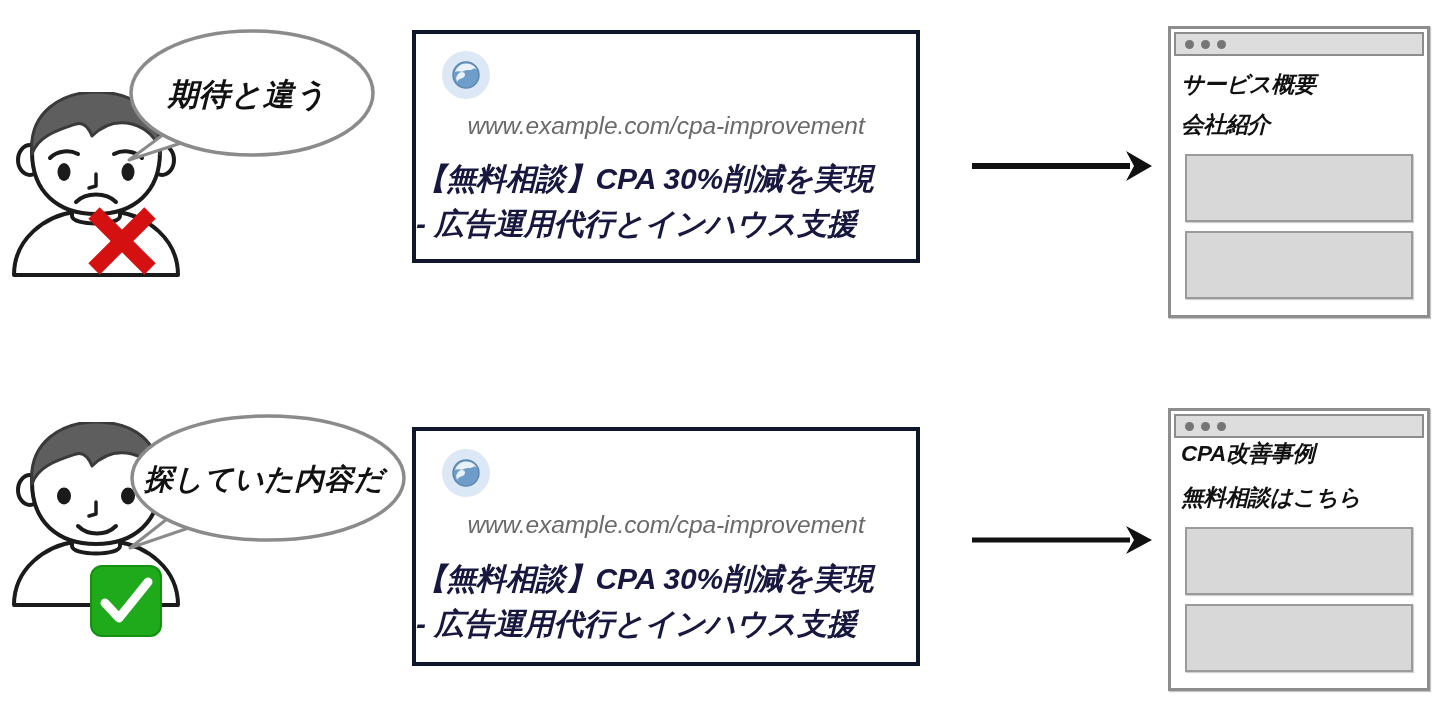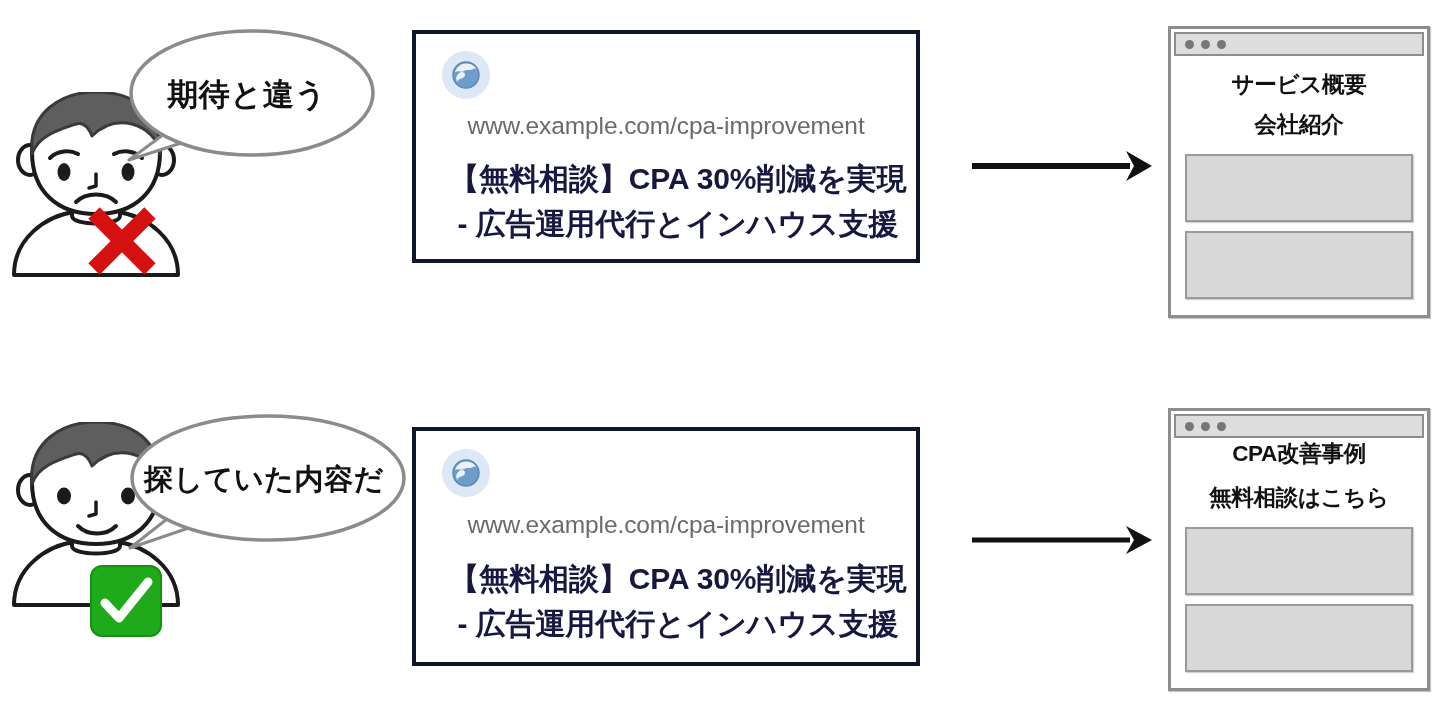--- a/index.html
+++ b/index.html
@@ -14,20 +14,21 @@
     overflow: hidden;
     font-family: "Liberation Sans", "DejaVu Sans", sans-serif;
     -webkit-font-smoothing: antialiased;
   }
 
   .stage {
     position: absolute;
     left: 0; top: 0;
     width: 1446px;
     height: 716px;
+    font-style: italic;
   }
 
   
   .row {
     position: absolute;
     left: 0;
     width: 1446px;
   }
   .row-negative { top: 0; height: 360px; }
   .row-positive { top: 390px; height: 326px; }
@@ -93,23 +94,22 @@
     left: 0;
     width: 100%;
     text-align: center;
     font-size: 24.5px;
     color: #6a6a6a;
     letter-spacing: -0.1px;
     white-space: nowrap;
   }
   .ad-headline {
     position: absolute;
-    left: 12px;
+    left: 0;
     width: 100%;
-    text-align: center;
     font-size: 30px;
     line-height: 40px;
     font-weight: 700;
     color: #17173f;
     letter-spacing: -0.1px;
     white-space: nowrap;
   }
 
   
   .arrow {
@@ -138,21 +138,21 @@
     gap: 7px;
   }
   .browser-dot {
     width: 9px;
     height: 9px;
     border-radius: 50%;
     background: #767676;
   }
   .browser-title {
     margin: 13px 10px 0 10px;
-    text-align: center;
+    text-align: left;
     font-size: 22.5px;
     line-height: 31px;
     font-weight: 700;
     color: #111111;
     letter-spacing: -0.3px;
     white-space: nowrap;
   }
   .browser-blocks {
     margin: 14px 14px 0 14px;
   }

